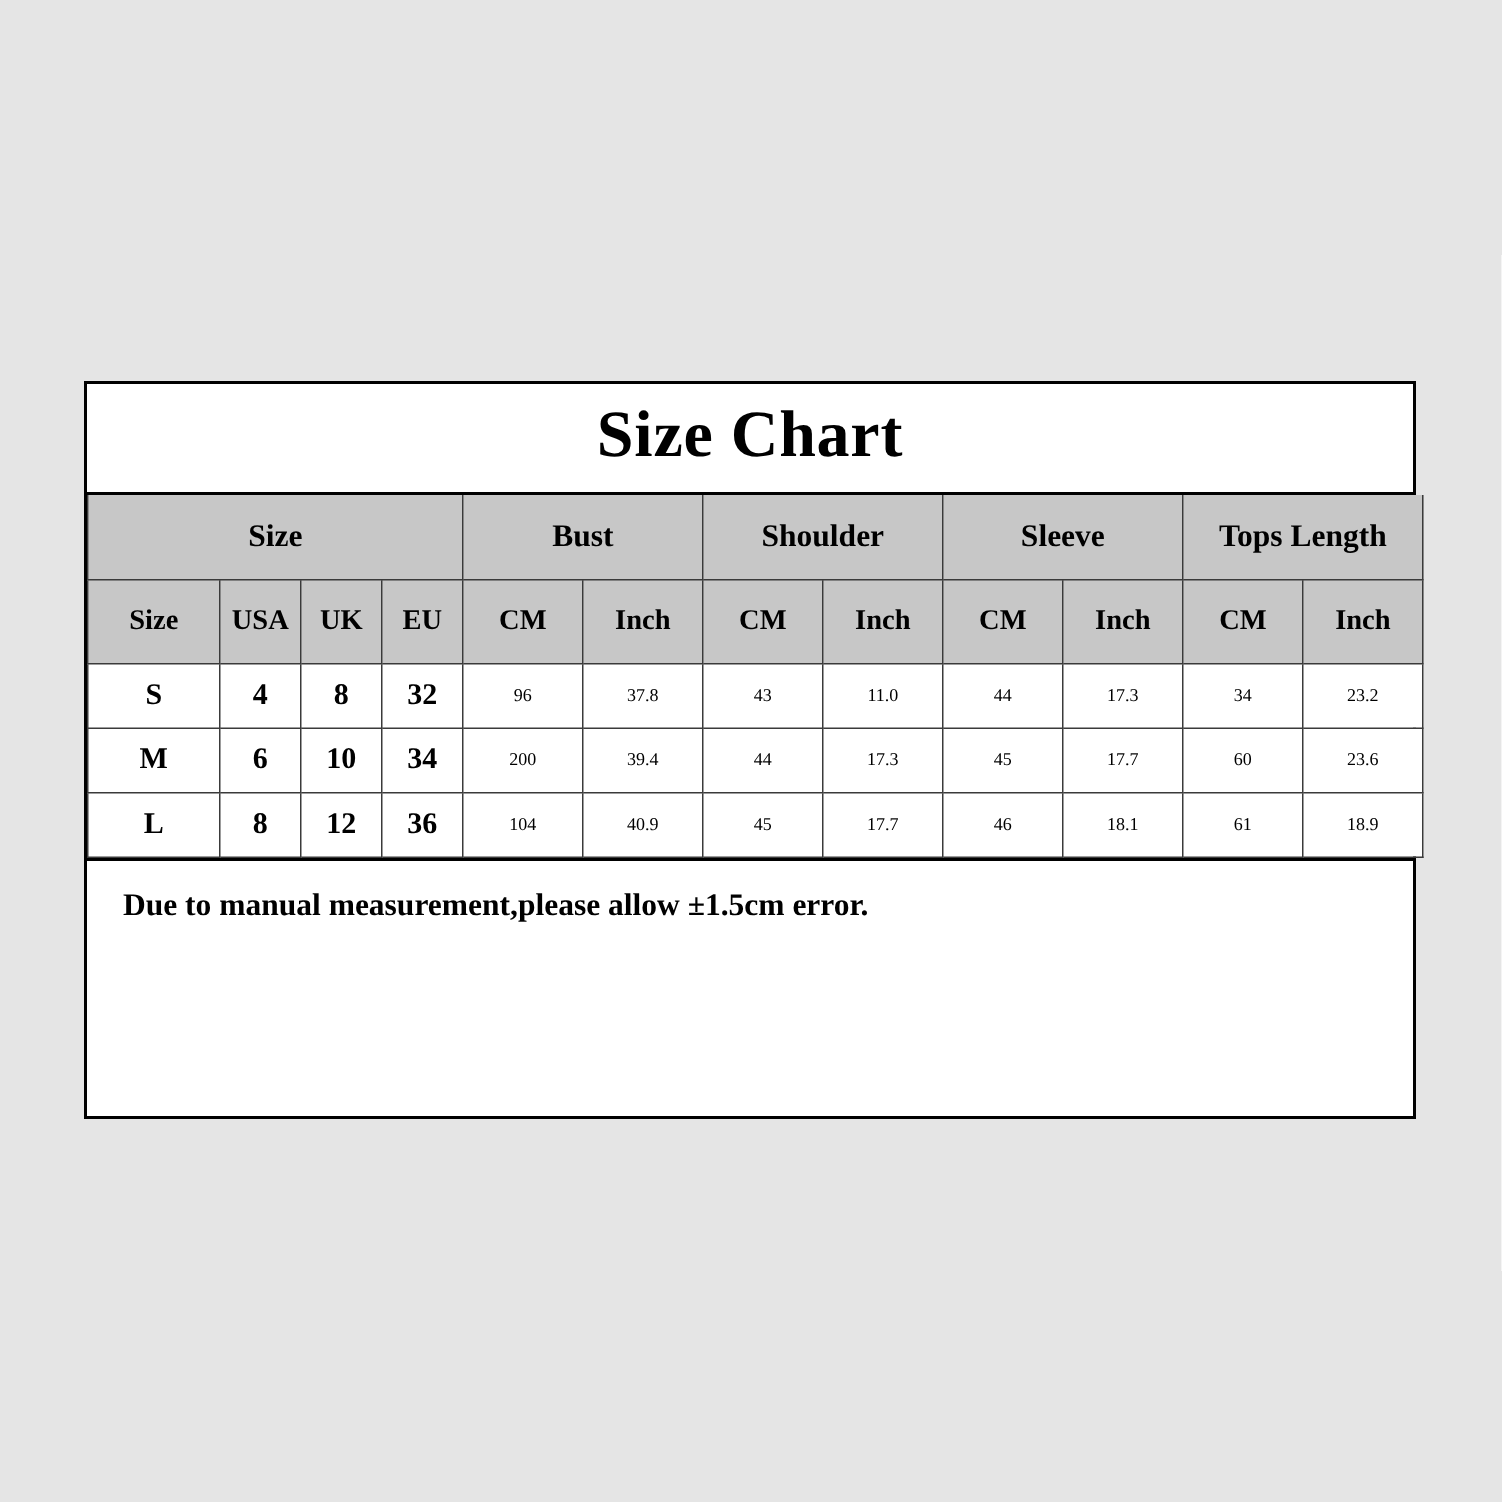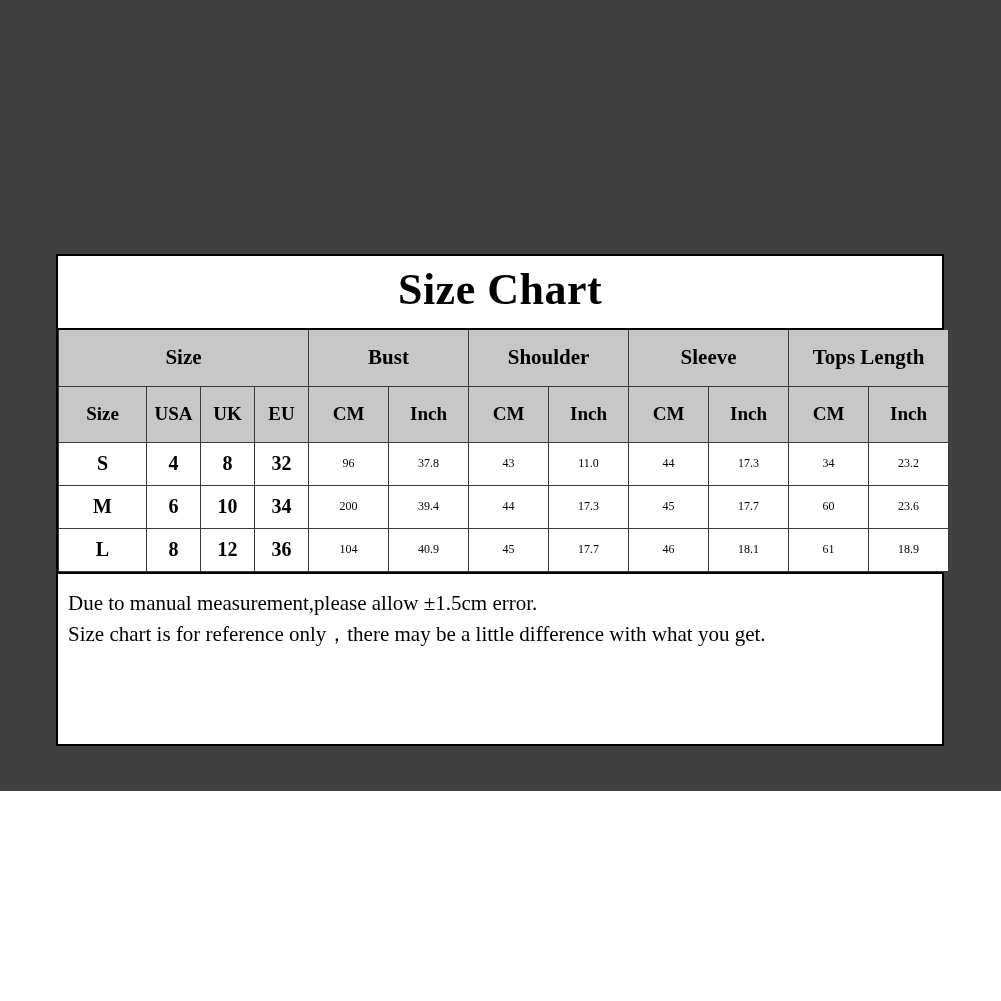--- a/index.html
+++ b/index.html
@@ -10,22 +10,22 @@
   body {
     width: 1001px;
     height: 1001px;
     font-family: "Liberation Serif", serif;
     position: relative;
   }
   #page {
     position: absolute;
     left: 0; top: 0;
     width: 1001px;
-    height: 791px;
-    background: #404040;
+    height: 1001px;
+    background: #e5e5e5;
   }
   #chart-card {
     position: absolute;
     left: 56px;
     top: 254px;
     width: 888px;
     height: 492px;
     border: 2px solid #000000;
     box-sizing: border-box;
     background: #ffffff;
@@ -74,22 +74,23 @@
   tr.data-row td {
     height: 43px;
     font-size: 12px;
     background: #ffffff;
   }
   tr.data-row td.bold-cell {
     font-weight: bold;
     font-size: 20px;
   }
   .notes {
-    padding: 14px 0 0 10px;
+    padding: 14px 0 0 24px;
     border-top: 2px solid #000000;
+    font-weight: bold;
   }
   .notes p {
     margin: 0 0 0 0;
     font-size: 21px;
     line-height: 31px;
     color: #000000;
     white-space: nowrap;
   }
   
   col.c-size   { width: 88px; }
@@ -196,17 +197,16 @@
           <td>18.1</td>
           <td>61</td>
           <td>18.9</td>
         </tr>
 
       </tbody>
     </table>
 
     <div class="notes">
       <p>Due to manual measurement,please allow ±1.5cm error.</p>
-      <p>Size chart is for reference only，there may be a little difference with what you get.</p>
     </div>
 
   </div>
 </div>
 
 </body></html>

